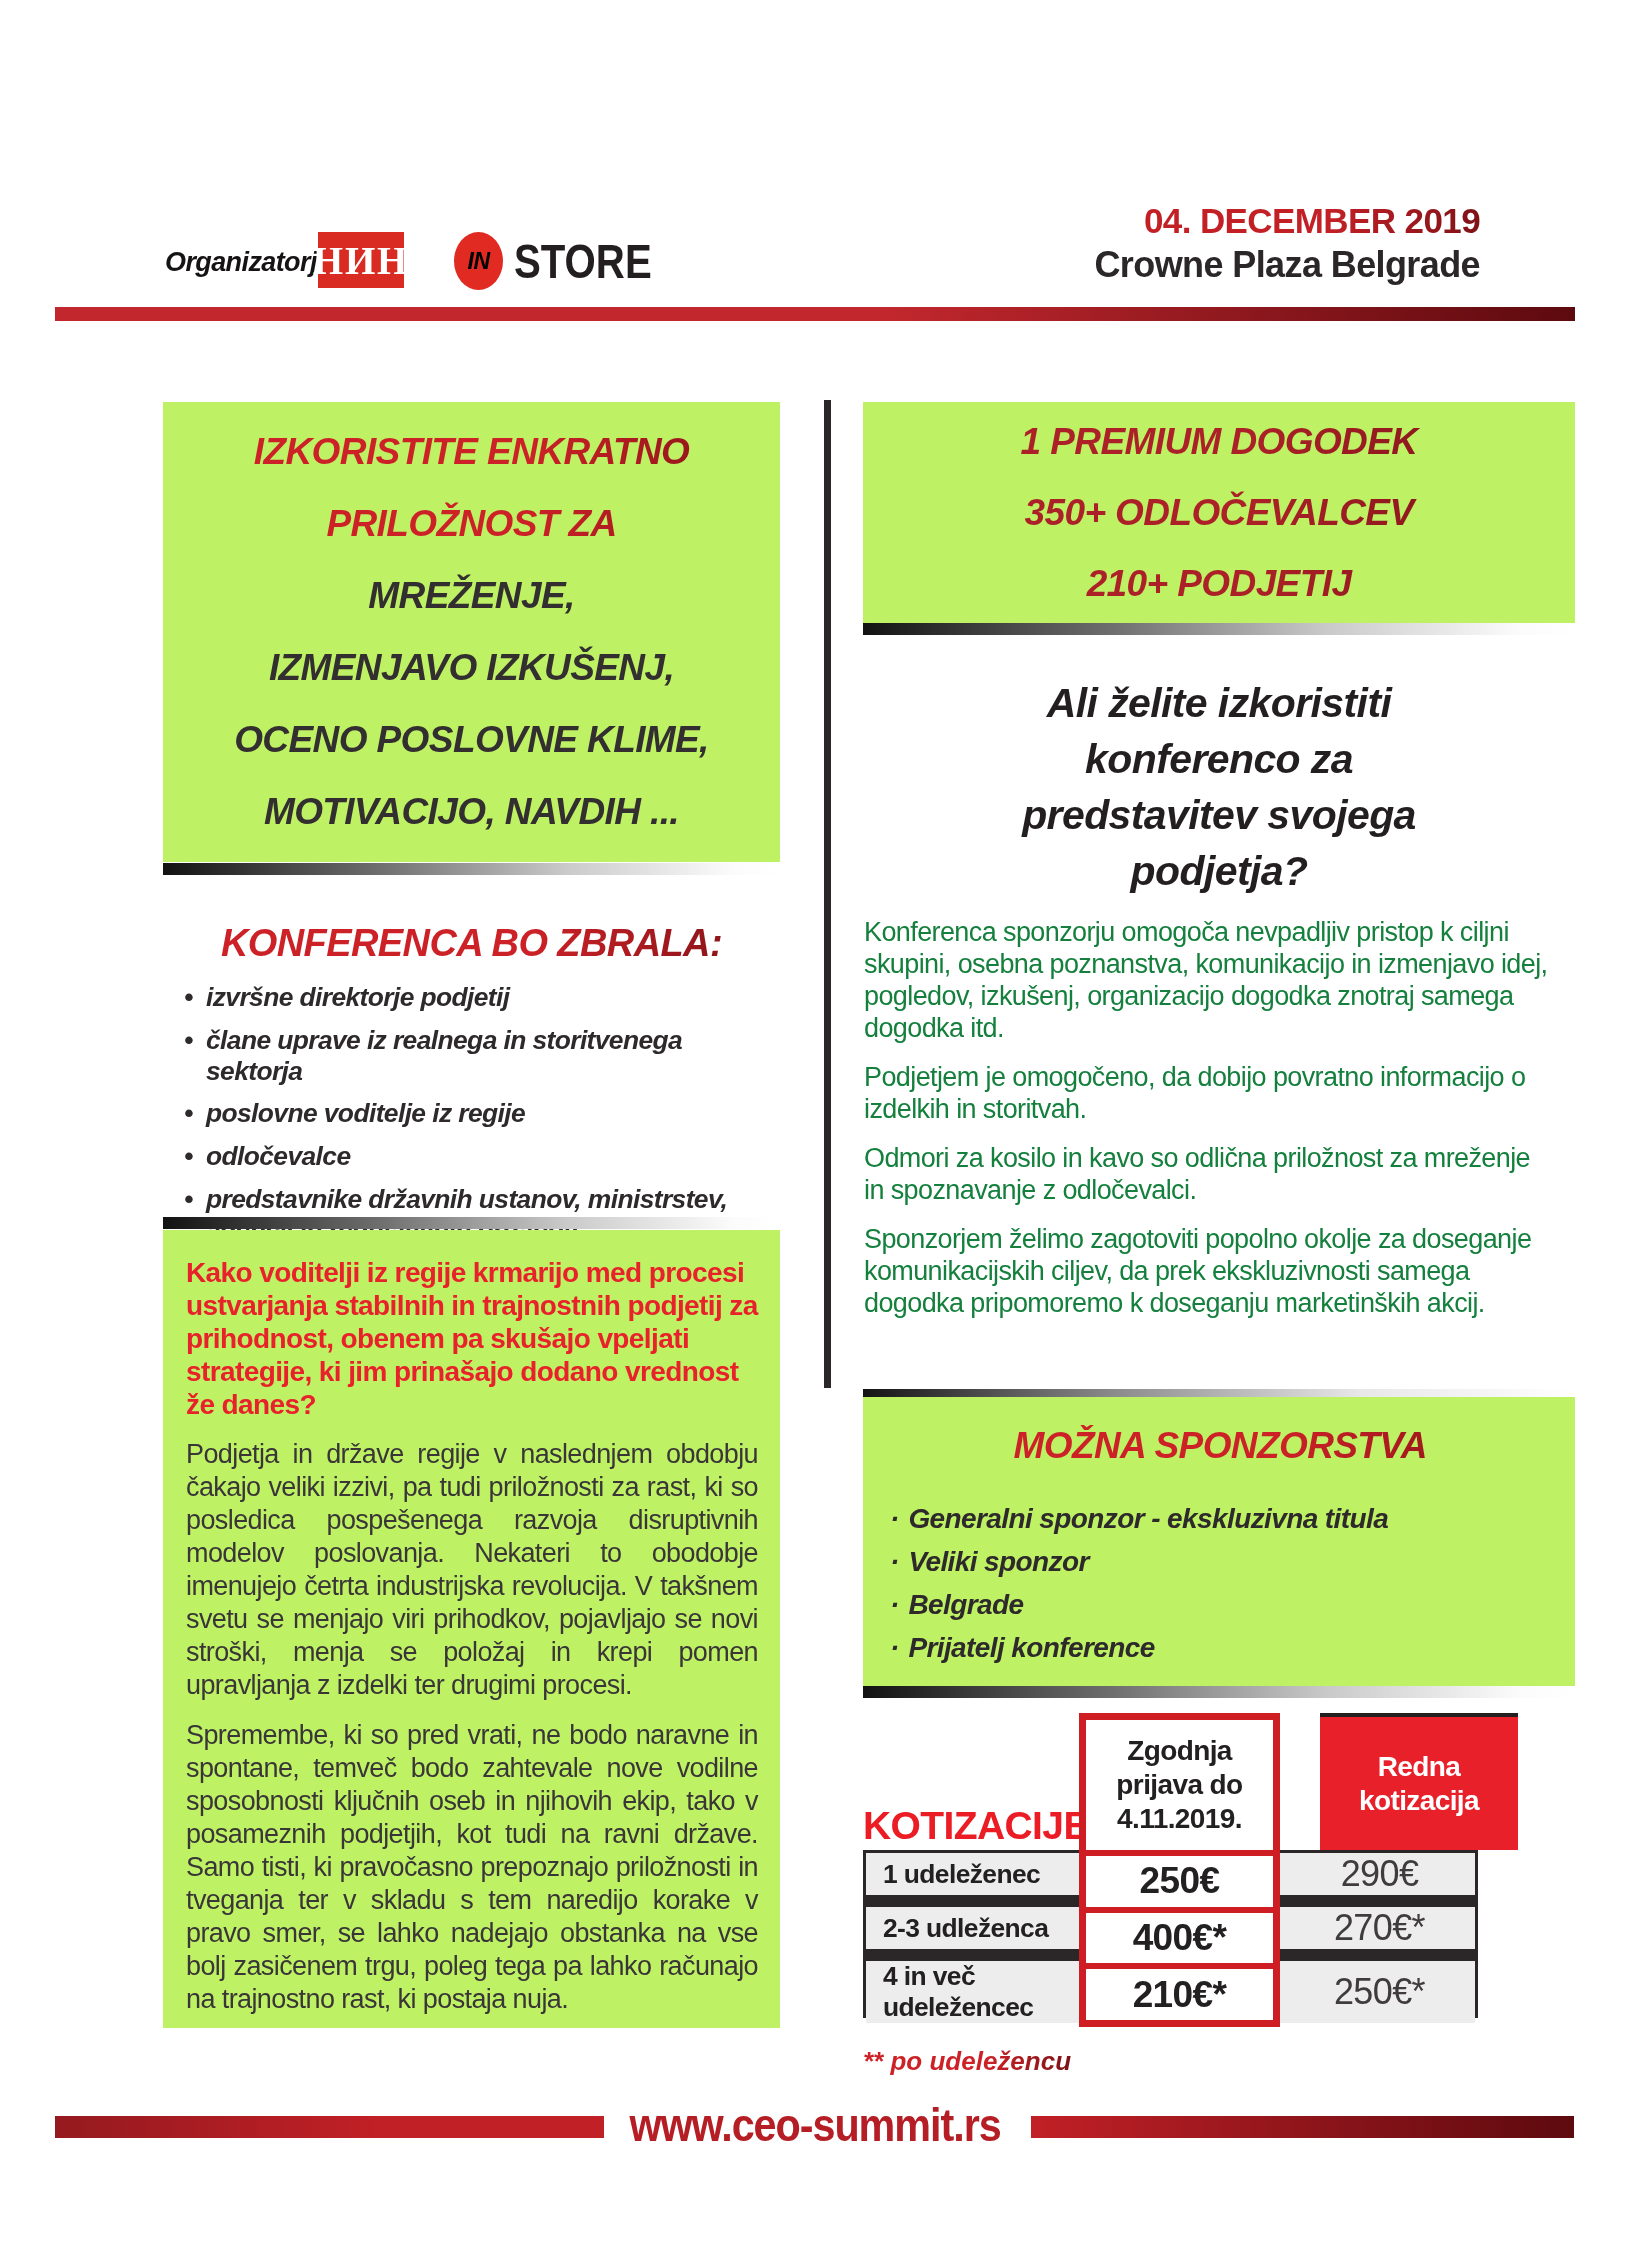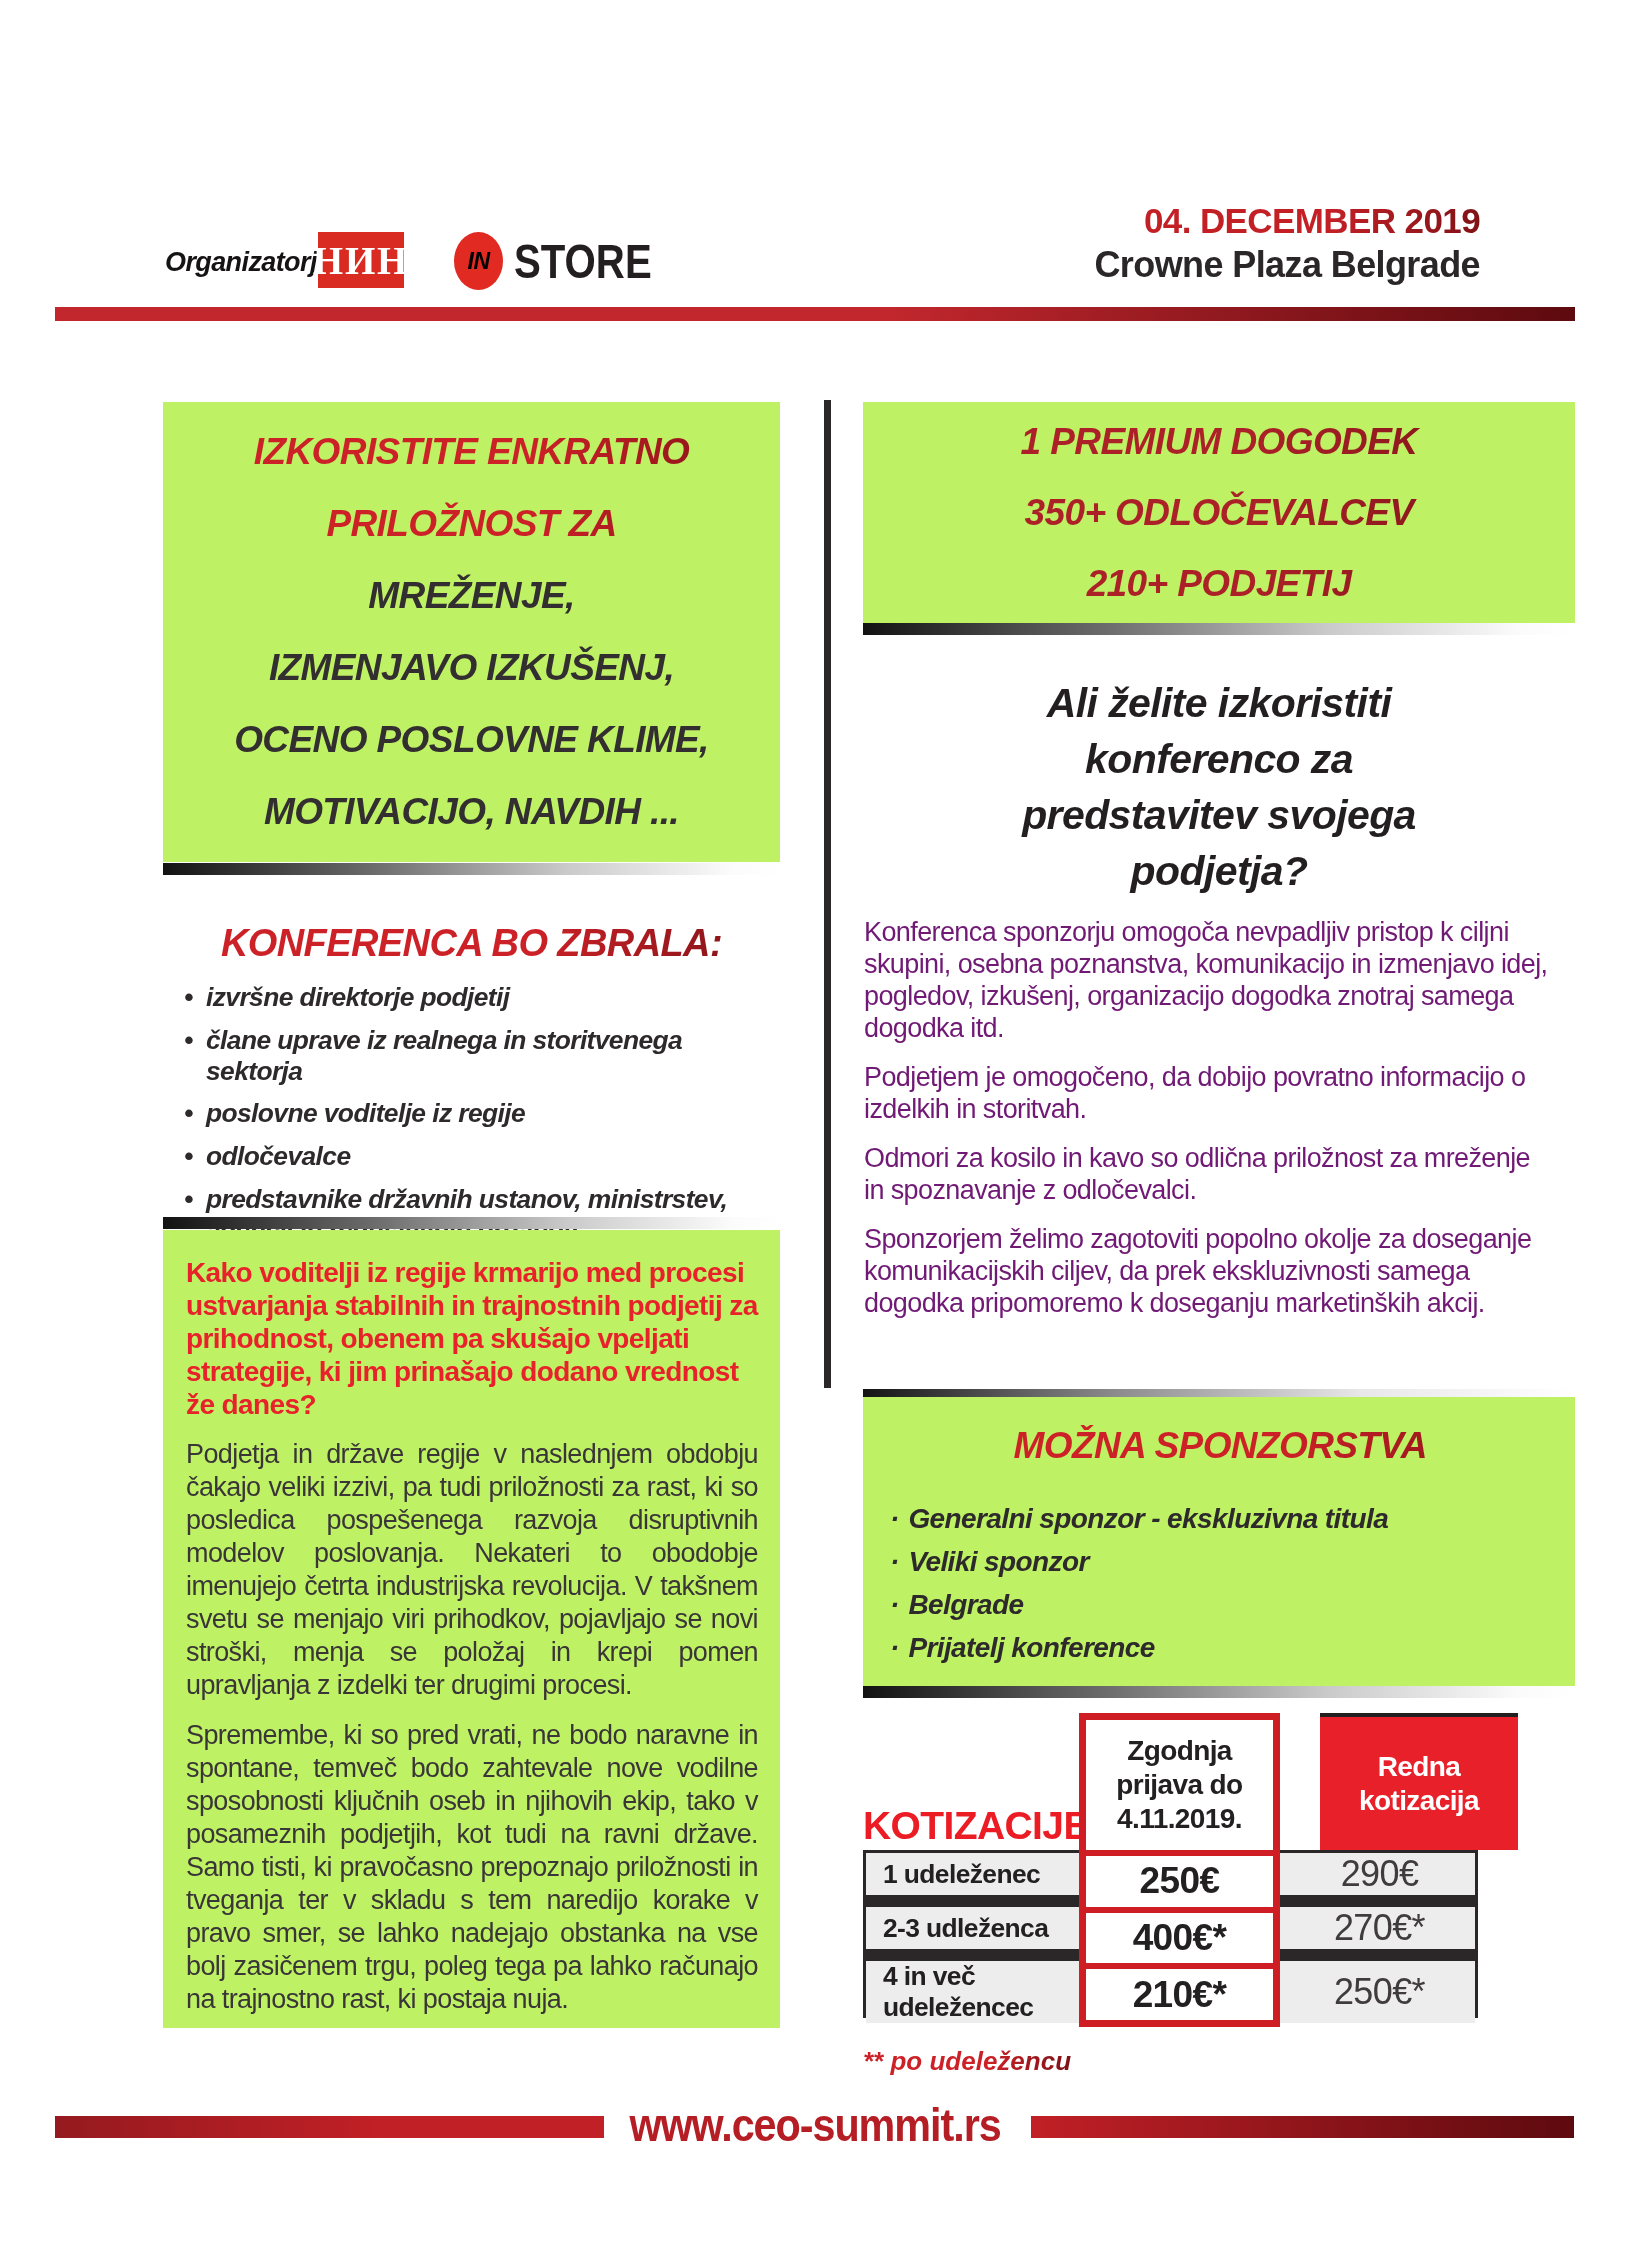--- a/index.html
+++ b/index.html
@@ -41,21 +41,21 @@
   .question-box{left:163px;top:1230px;width:617px;height:798px;box-sizing:border-box;padding:26px 22px 0 23px;}
   .question{color:#e8222b;font-size:28px;line-height:33px;font-weight:bold;letter-spacing:-0.6px;}
   .body-par{font-size:27px;line-height:33px;color:#3a3637;text-align:justify;letter-spacing:-0.6px;margin-top:17px;}
   
   .stats-box{left:863px;top:402px;width:712px;height:221px;display:flex;flex-direction:column;justify-content:center;text-align:center;}
   .stats-line{font-size:37px;line-height:71px;font-weight:bold;font-style:italic;letter-spacing:-0.6px;}
   .stats-shadow{left:863px;top:623px;width:712px;}
   .sponsor-heading{left:863px;top:675px;width:712px;text-align:center;color:#231f20;
     font-size:41px;line-height:56px;font-weight:bold;font-style:italic;letter-spacing:-0.6px;}
   .rparagraphs{left:864px;top:916px;width:691px;}
-  .rpar{font-size:27px;line-height:32px;color:#701a75;letter-spacing:-0.6px;margin-bottom:17px;}
+  .rpar{font-size:27px;line-height:32px;color:#15803d;letter-spacing:-0.6px;margin-bottom:17px;}
   .mozna-shadow-top{left:863px;top:1389px;width:712px;height:8.6px;
     background:linear-gradient(90deg,#141414 0%,#8a8a8a 35%,#e8e8e8 70%,#ffffff 100%);}
   .mozna-box{left:863px;top:1397px;width:712px;height:289px;box-sizing:border-box;padding:28px 24.6px 0 27px;}
   .mozna-heading{text-align:center;font-size:37px;font-weight:bold;font-style:italic;letter-spacing:-0.6px;margin-bottom:29.5px;}
   .mozna-item{display:flex;font-size:28px;line-height:43px;font-weight:600;font-style:italic;color:#2e2a2b;letter-spacing:-0.6px;}
   .mozna-item .glyph{width:18.4px;flex:0 0 18.4px;}
   .mozna-shadow-bot{left:863px;top:1686px;width:712px;}
   
   .kotizacije{left:863px;top:1804px;font-size:39px;font-weight:bold;color:#ec1c24;letter-spacing:-0.6px;}
   .tbl-rows{left:863px;top:1850px;width:615px;height:168px;box-sizing:border-box;border:3.7px solid #2b2728;background:#2b2728;display:flex;flex-direction:column;gap:9px;}

